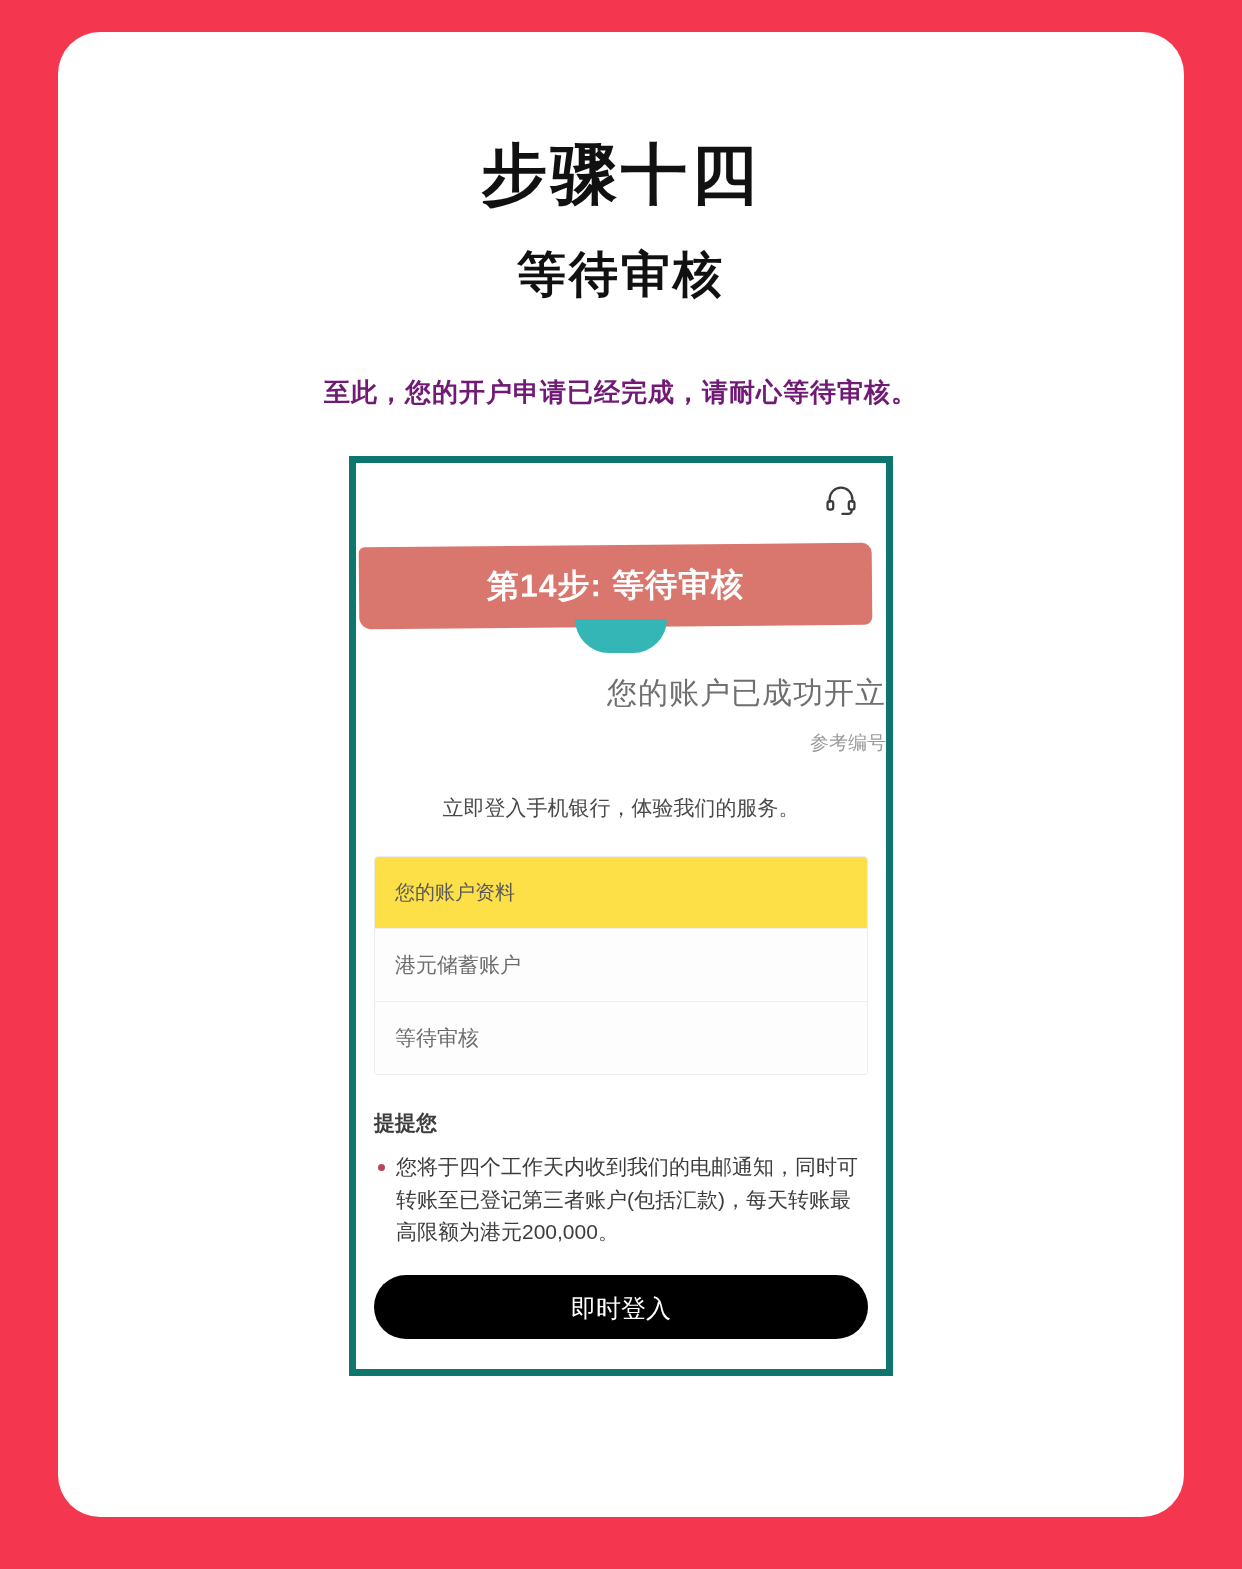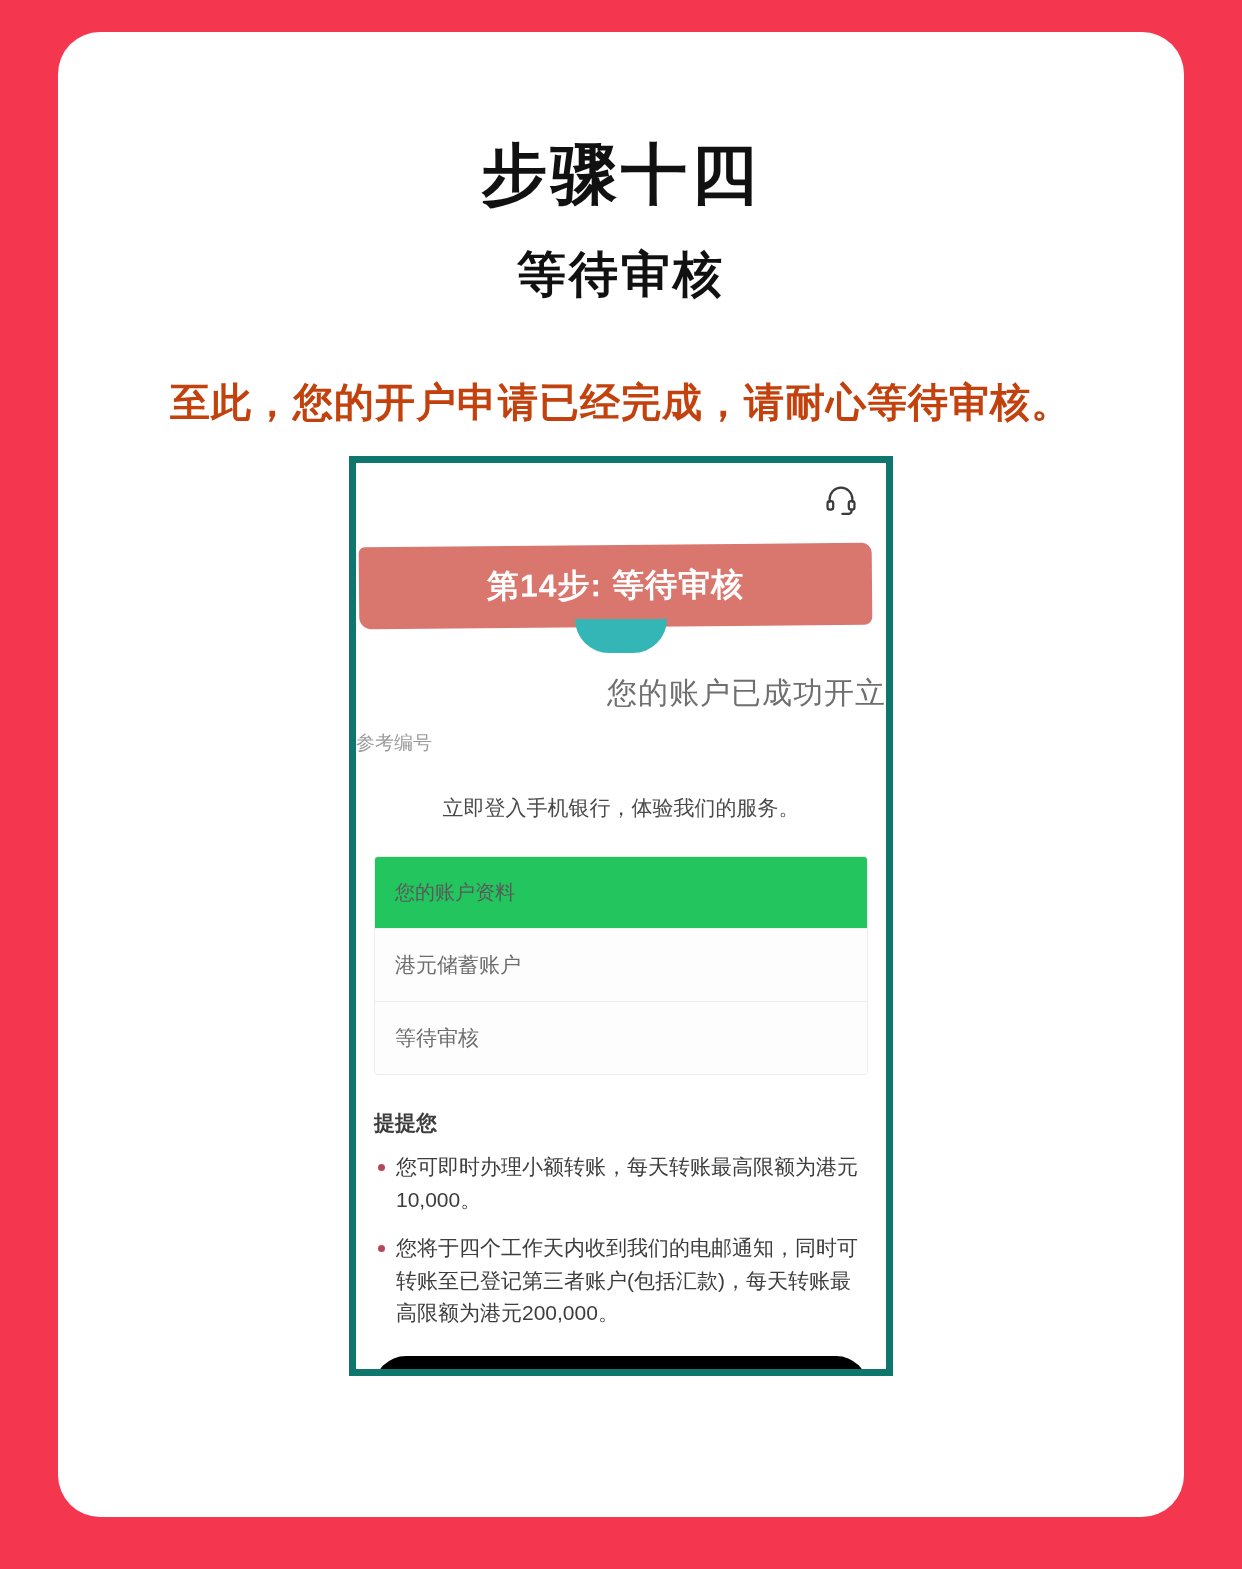--- a/index.html
+++ b/index.html
@@ -44,23 +44,23 @@
     text-align: center;
     font-size: 49px;
     font-weight: bold;
     color: #111111;
     letter-spacing: 3px;
     line-height: 1.2;
     margin: 34px 0 0 0;
   }
   .lead {
     text-align: center;
-    font-size: 40px;
-    font-weight: bold;
-    color: #c2410c;
+    font-size: 26px;
+    font-weight: bold;
+    color: #701a75;
     margin: 72px 0 10px 0;
     letter-spacing: 1px;
   }
 
   
   .shot {
     position: absolute;
     left: 291px;
     top: 424px;
     width: 544px;
@@ -119,40 +119,40 @@
     border-radius: 0 0 50px 50px;
   }
   .success-title {
     text-align: right;
     font-size: 30px;
     color: #6f6f6f;
     margin-top: 32px;
     letter-spacing: 1px;
   }
   .ref-no {
-    text-align: left;
+    text-align: right;
     font-size: 19px;
     color: #9b9b9b;
     margin-top: 16px;
   }
   .login-hint {
     text-align: center;
     font-size: 21px;
     color: #4a4a4a;
     margin-top: 38px;
   }
   .acct-panel {
     margin: 34px 18px 0 18px;
     border: 1px solid #ececec;
     border-radius: 4px;
     overflow: hidden;
     background: #ffffff;
   }
   .acct-head {
-    background: #22c55e;
+    background: #fde047;
     padding: 22px 20px;
     font-size: 20px;
     color: #5a5a5a;
   }
   .acct-row {
     padding: 22px 20px;
     font-size: 21px;
     color: #6d6d6d;
     border-top: 1px solid #efefef;
     background: #fdfdfd;
@@ -238,21 +238,20 @@
       <div class="login-hint">立即登入手机银行，体验我们的服务。</div>
 
       <div class="acct-panel">
         <div class="acct-head">您的账户资料</div>
         <div class="acct-row">港元储蓄账户</div>
         <div class="acct-row">等待审核</div>
       </div>
 
       <div class="notice-head">提提您</div>
       <ul class="notice-list">
-        <li class="notice-item">您可即时办理小额转账，每天转账最高限额为港元10,000。</li>
         <li class="notice-item">您将于四个工作天内收到我们的电邮通知，同时可转账至已登记第三者账户(包括汇款)，每天转账最高限额为港元200,000。</li>
       </ul>
 
       <button class="cta">即时登入</button>
     </div>
 
   </div>
 </div>
 
 </body></html>

